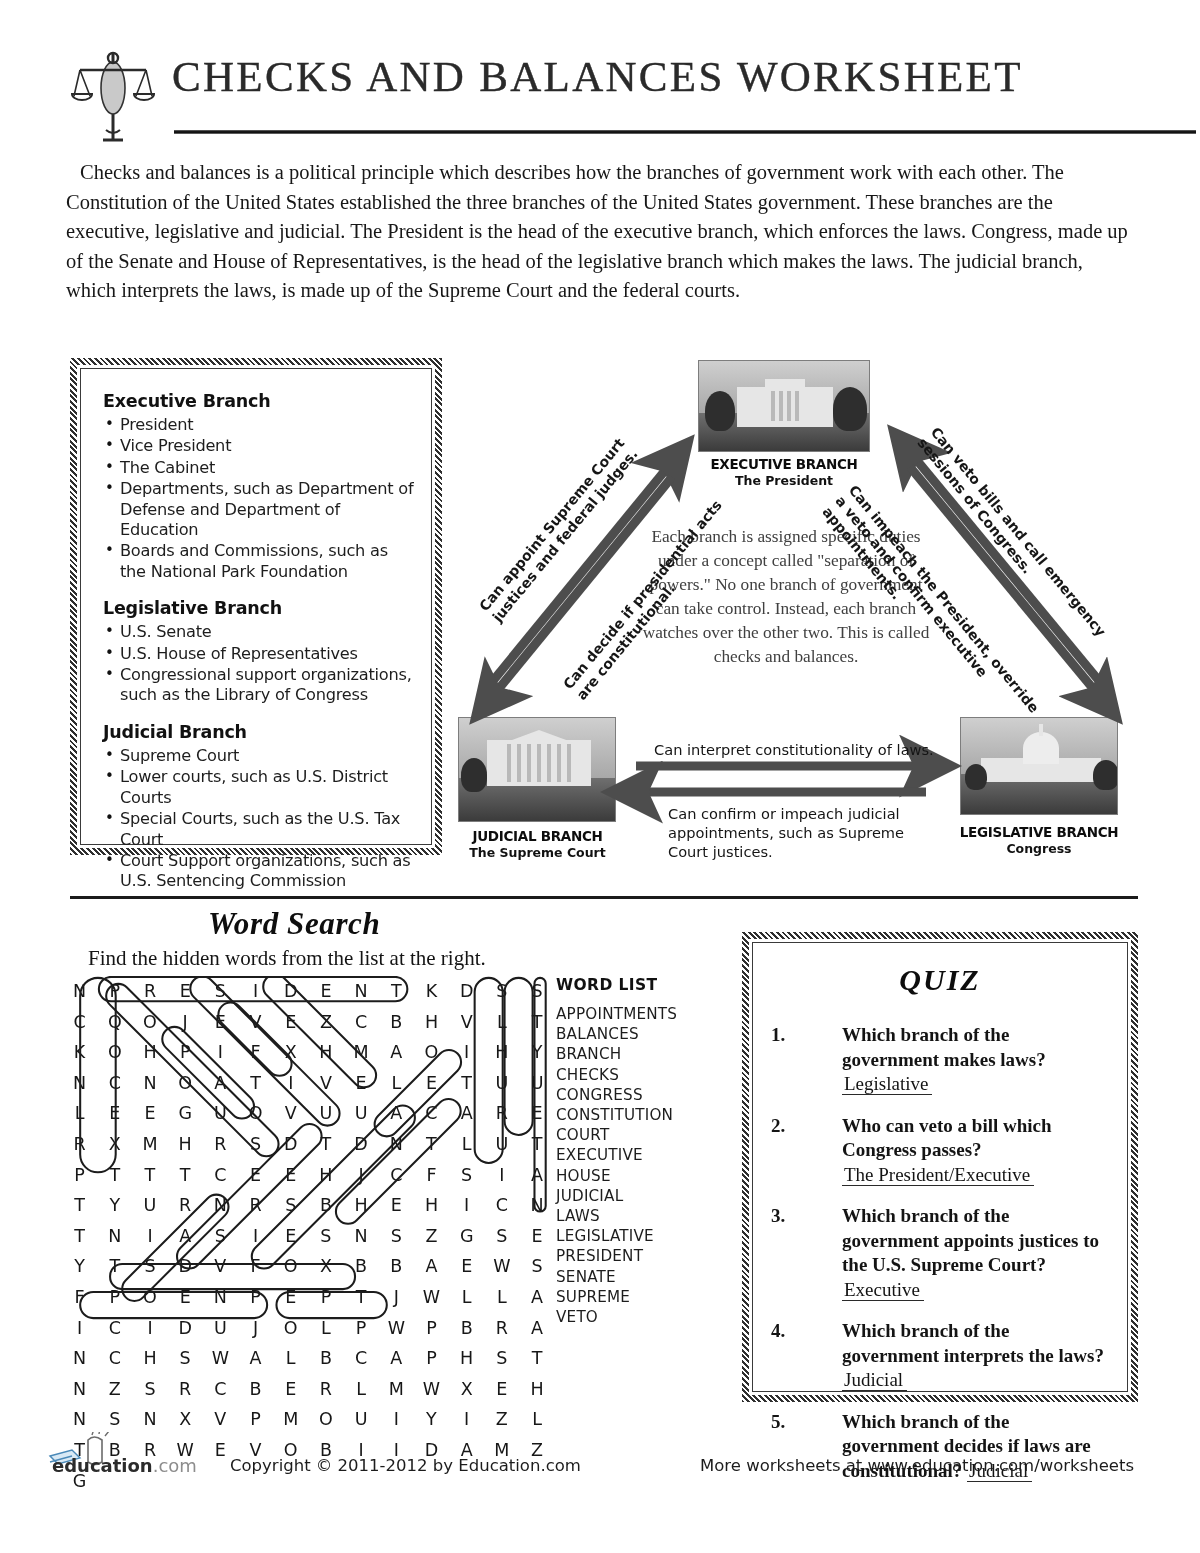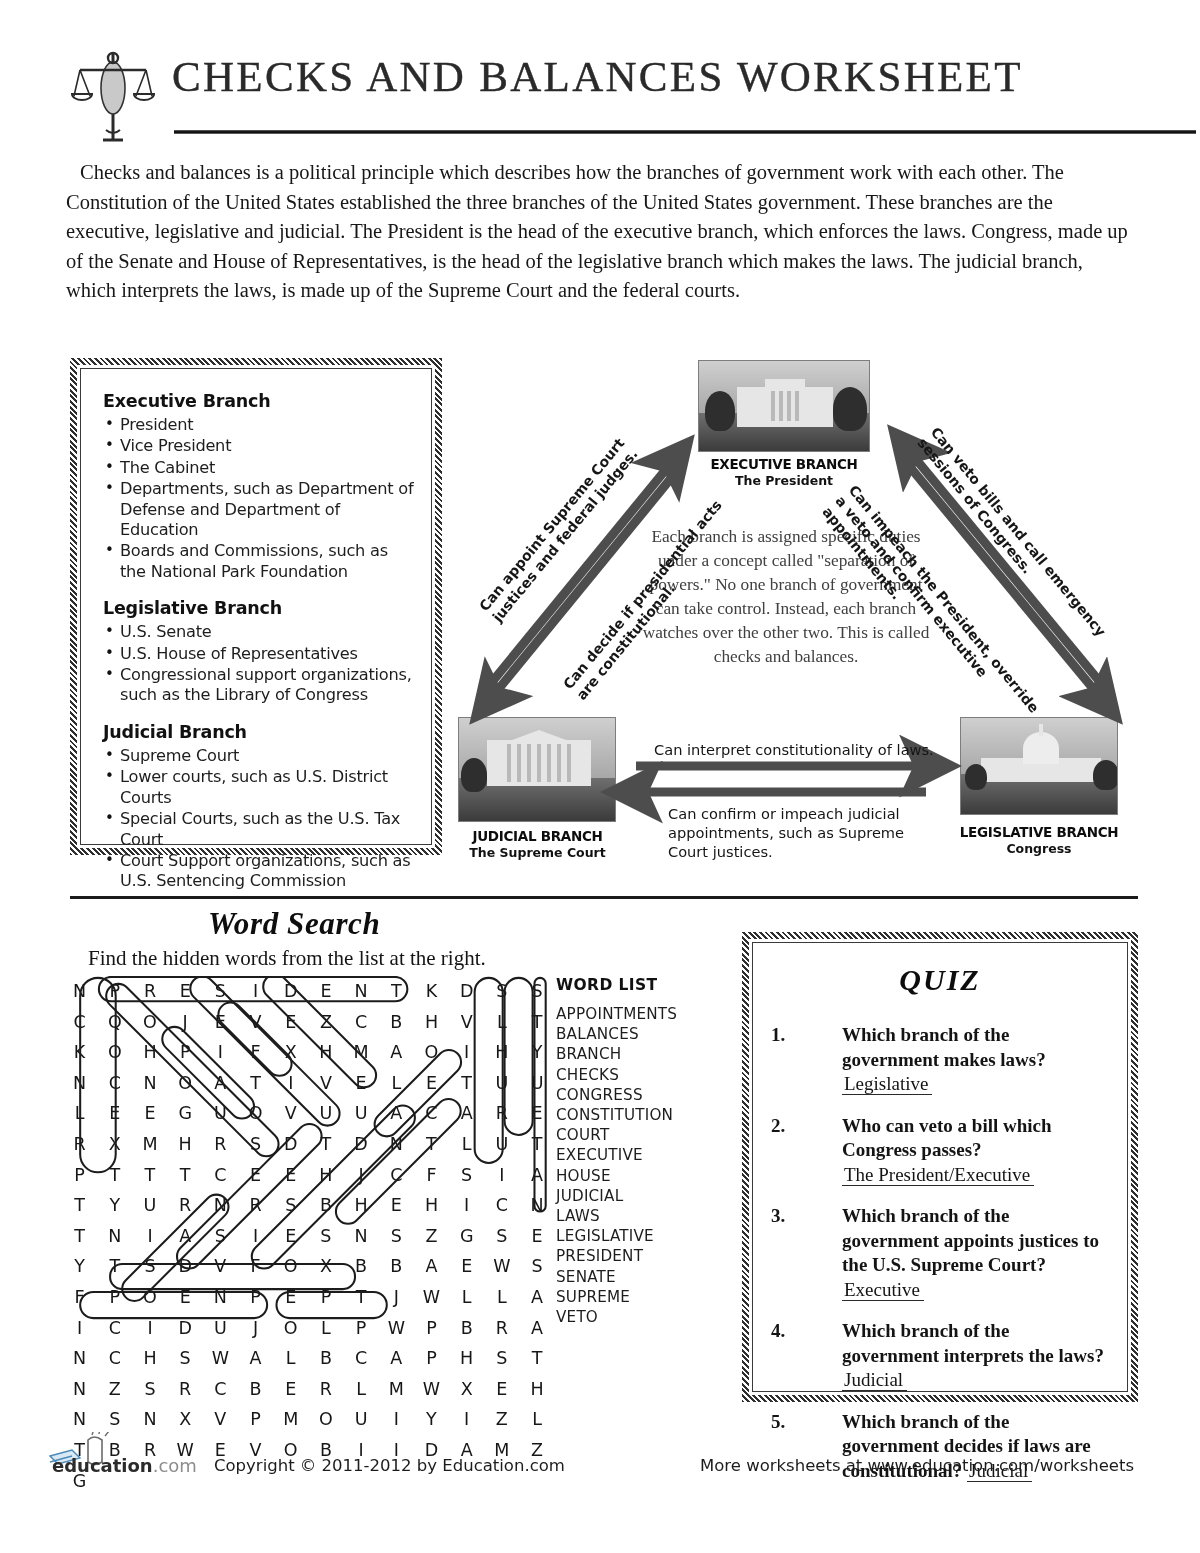--- a/index.html
+++ b/index.html
@@ -174,21 +174,21 @@
   }
 
   
   .footer-logo { position: absolute; left: 46px; top: 1432px; width: 150px; height: 46px; }
   .logo-text {
     position: absolute; left: 52px; top: 1455px;
     font-family: "DejaVu Sans", sans-serif; font-size: 18px; font-weight: bold; color: #2b2b2b;
   }
   .logo-text span { font-weight: normal; color: #8d8d8d; }
   .copyright {
-    position: absolute; left: 214px; top: 1456px;
+    position: absolute; left: 230px; top: 1456px;
     font-family: "DejaVu Sans", sans-serif; font-size: 16.5px; color: #1c1c1c;
   }
   .more-ws {
     position: absolute; left: 700px; top: 1456px;
     font-family: "DejaVu Sans", sans-serif; font-size: 16.5px; color: #1c1c1c;
   }
 </style>
 </head>
 <body>
 

